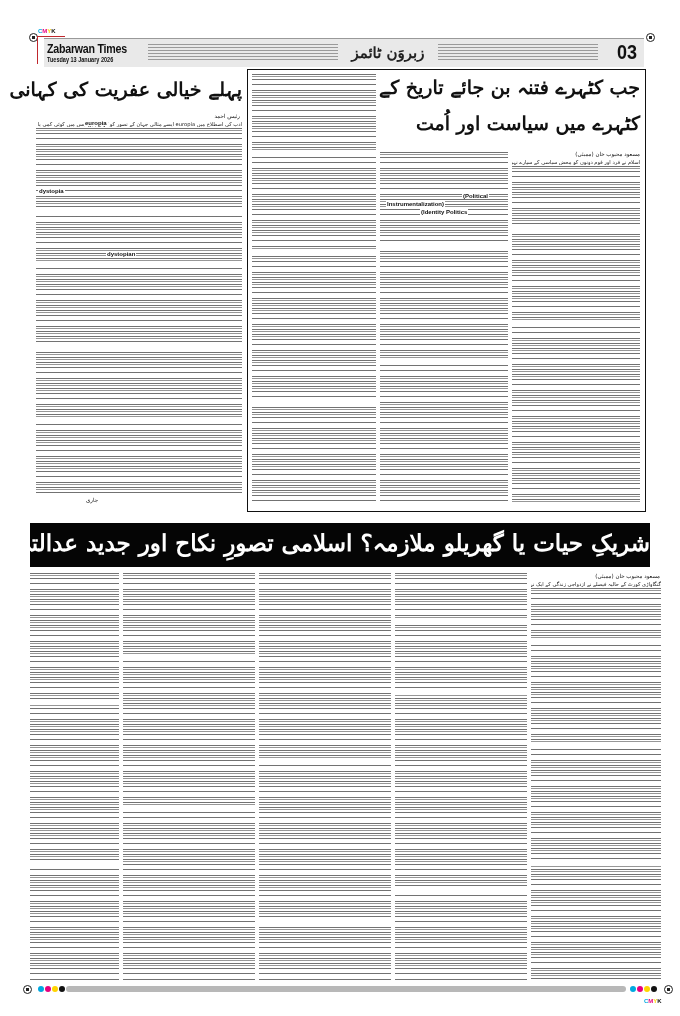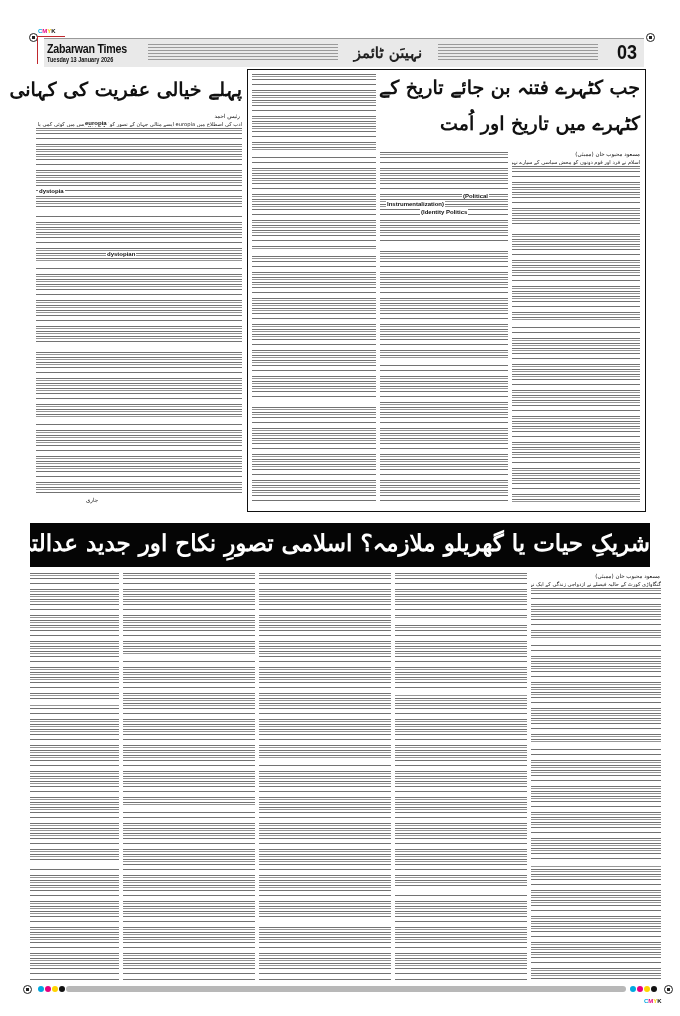--- a/index.html
+++ b/index.html
@@ -25,21 +25,21 @@
   .mh-page { position: absolute; right: 6px; top: 2px; font-family: "Liberation Sans", sans-serif; font-weight: bold; font-size: 20px; color: #111; transform: scaleX(0.9); }
 
   
   .txt { position: absolute; background: repeating-linear-gradient(to bottom, #4a4a4a 0 1px, transparent 1px 2.4px, #7a7a7a 2.4px 3px, transparent 3px 5.2px); opacity: 0.78; }
   .para-gap { position: absolute; height: 5px; background: #fff; }
 
   
   .box { position: absolute; border: 1px solid #111; }
 
   
-  .hl { position: absolute; direction: rtl; font-family: "DejaVu Serif", serif; font-weight: bold; color: #111; white-space: nowrap; }
+  .hl { position: absolute; direction: rtl; font-family: "DejaVu Serif", serif; font-weight: bold; color: #111; white-space: nowrap; text-align: center; }
 
   .banner { position: absolute; left: 30px; top: 523px; width: 620px; height: 44px; background: #050505; }
   .banner-text { position: absolute; left: 0; right: 0; top: 6px; text-align: center; direction: rtl; color: #fff; font-family: "DejaVu Serif", serif; font-weight: bold; font-size: 23px; white-space: nowrap; }
 
   .byline { position: absolute; direction: rtl; font-size: 5.5px; color: #111; white-space: nowrap; }
   .snippet { position: absolute; direction: rtl; font-size: 5.2px; color: #222; white-space: nowrap; overflow: hidden; }
   .latin-tag { position: absolute; font-family: "Liberation Sans", sans-serif; font-weight: bold; font-size: 6px; color: #111; background: #fff; padding: 0 1px; }
   .cont { position: absolute; direction: rtl; font-size: 5.5px; color: #111; }
 
   
@@ -54,29 +54,29 @@
 <div class="cmyk" style="left:38px; top:28px;">
   <span class="c">C</span><span class="m">M</span><span class="y">Y</span><span class="k">K</span>
 </div>
 <div class="crop-h"></div>
 <div class="crop-v"></div>
 
 <div class="masthead">
   <div class="mh-title">Zabarwan Times</div>
   <div class="mh-date">Tuesday 13 January 2026</div>
   <div class="mh-lines l"></div>
-  <div class="mh-logo">نہیںَن ٹائمز</div>
+  <div class="mh-logo">زبروَن ٹائمز</div>
   <div class="mh-lines r"></div>
   <div class="mh-page">03</div>
 </div>
 
 <div class="box" style="left:247px; top:69px; width:397px; height:441px;"></div>
 
 <div class="hl" style="left:418px; top:76px; width:222px; font-size:19px;">جب کٹہرے فتنہ بن جائے تاریخ کے</div>
-<div class="hl" style="left:418px; top:112px; width:222px; font-size:19px;">کٹہرے میں تاریخ اور اُمت</div>
+<div class="hl" style="left:418px; top:112px; width:222px; font-size:19px;">کٹہرے میں سیاست اور اُمت</div>
 
 <div class="byline" style="left:560px; top:151px; width:80px; text-align:right;">مسعود محبوب خان (ممبئی)</div>
 <div class="snippet" style="left:512px; top:159px; width:128px;">اسلام نے فرد اور قوم دونوں کو محض سیاسی کے سپارے نہیں، بلکہ شعور</div>
 
 <div class="txt" style="left:512px; top:166px; width:128px; height:336px;"></div>
 <div class="para-gap" style="left:512px; top:226px; width:128px;"></div>
 <div class="para-gap" style="left:512px; top:320px; width:128px;"></div>
 
 <div class="txt" style="left:380px; top:152px; width:128px; height:350px;"></div>
 <div class="latin-tag" style="left:462px; top:193px;">(Political</div>

